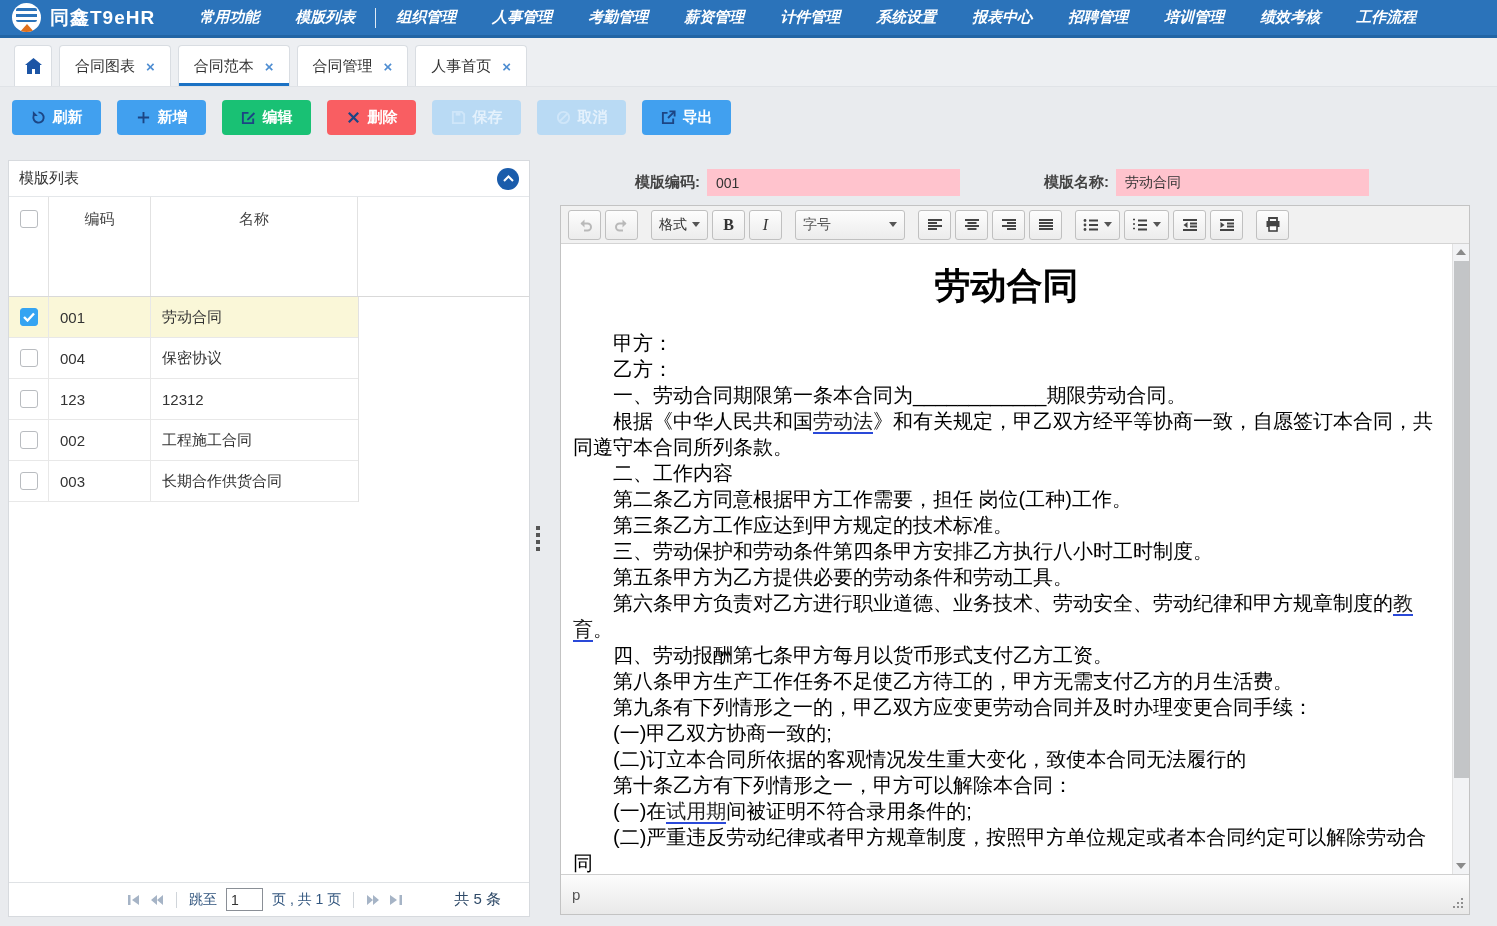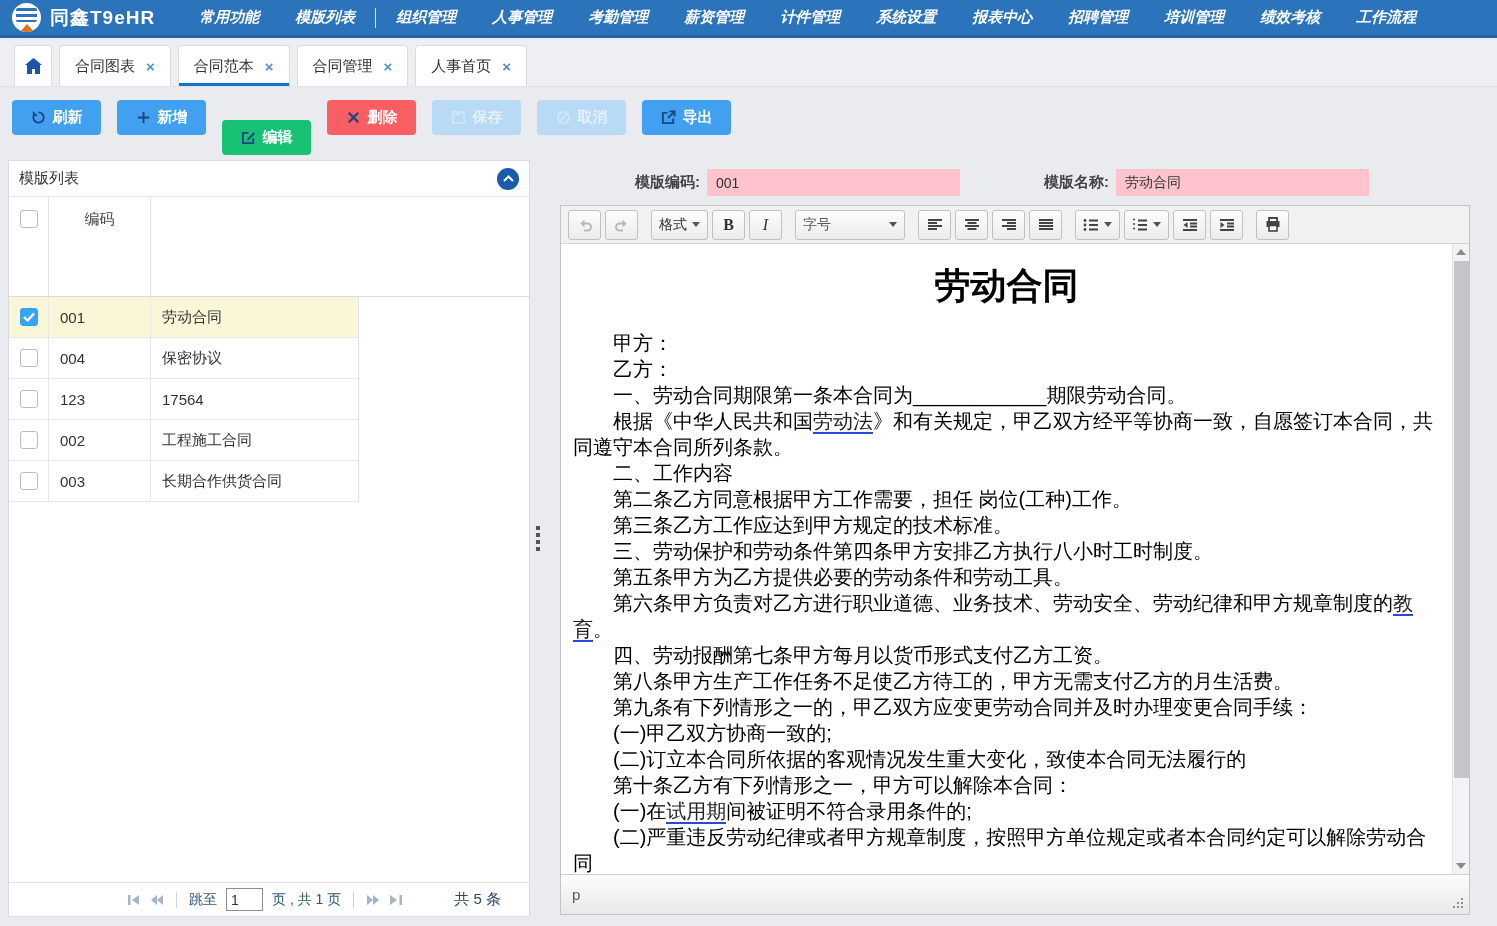--- a/index.html
+++ b/index.html
@@ -56,21 +56,21 @@
   
   .btn-toolbar { height:57px; display:flex; align-items:flex-start; gap:16px; padding:13px 0 0 12px; }
   .btn {
     height:35px; min-width:89px; border:none; border-radius:4px;
     color:#fff; font-size:15px; font-weight:bold; font-family:inherit;
     display:inline-flex; align-items:center; justify-content:center; gap:7px;
     cursor:pointer; padding:0 14px;
   }
   .btn .bicon { width:15px; height:15px; color:#1c4584; display:inline-flex; flex:0 0 auto; }
   .btn-blue  { background:#41a0ef; }
-  .btn-green { background:#19c174;margin-top:20px; }
+  .btn-green { background:#19c174; }
   .btn-red   { background:#f95e62; }
   .btn-disabled { background:#b9daf4; color:#e4f1fc; cursor:default; }
   .btn-disabled .bicon { color:#cfe6f9; }
 
   
   .main { display:flex; height:779px; padding:16px 0 6px 8px; align-items:stretch; }
 
   .left-panel {
     width:522px; flex:0 0 auto; background:#fff; border:1px solid #d7dade;
     display:flex; flex-direction:column;
@@ -304,20 +304,21 @@
             <path d="M1 6l4.5-4.5L10 6" fill="none" stroke="#fff" stroke-width="2"></path>
           </svg>
       </span>
     </div>
     <div class="grid">
       <div class="grid-header">
         <div class="gh-cell gh-check">
           <span class="ckb"></span>
         </div>
         <div class="gh-cell gh-code">编码</div>
+        <div class="gh-cell gh-name">名称</div>
       </div>
       <div class="grid-rows">
           <div class="grid-row selected">
             <div class="cell-check">
               <span class="ckb checked">
                 <svg width="12" height="10" viewBox="0 0 12 10">
                   <path d="M1 5l3.5 3.5L11 1.5" fill="none" stroke="#fff" stroke-width="2.4"></path>
                 </svg>
               </span>
             </div>
@@ -329,21 +330,21 @@
               <span class="ckb"></span>
             </div>
             <div class="cell-code">004</div>
             <div class="cell-name">保密协议</div>
           </div>
           <div class="grid-row">
             <div class="cell-check">
               <span class="ckb"></span>
             </div>
             <div class="cell-code">123</div>
-            <div class="cell-name">17564</div>
+            <div class="cell-name">12312</div>
           </div>
           <div class="grid-row">
             <div class="cell-check">
               <span class="ckb"></span>
             </div>
             <div class="cell-code">002</div>
             <div class="cell-name">工程施工合同</div>
           </div>
           <div class="grid-row">
             <div class="cell-check">

